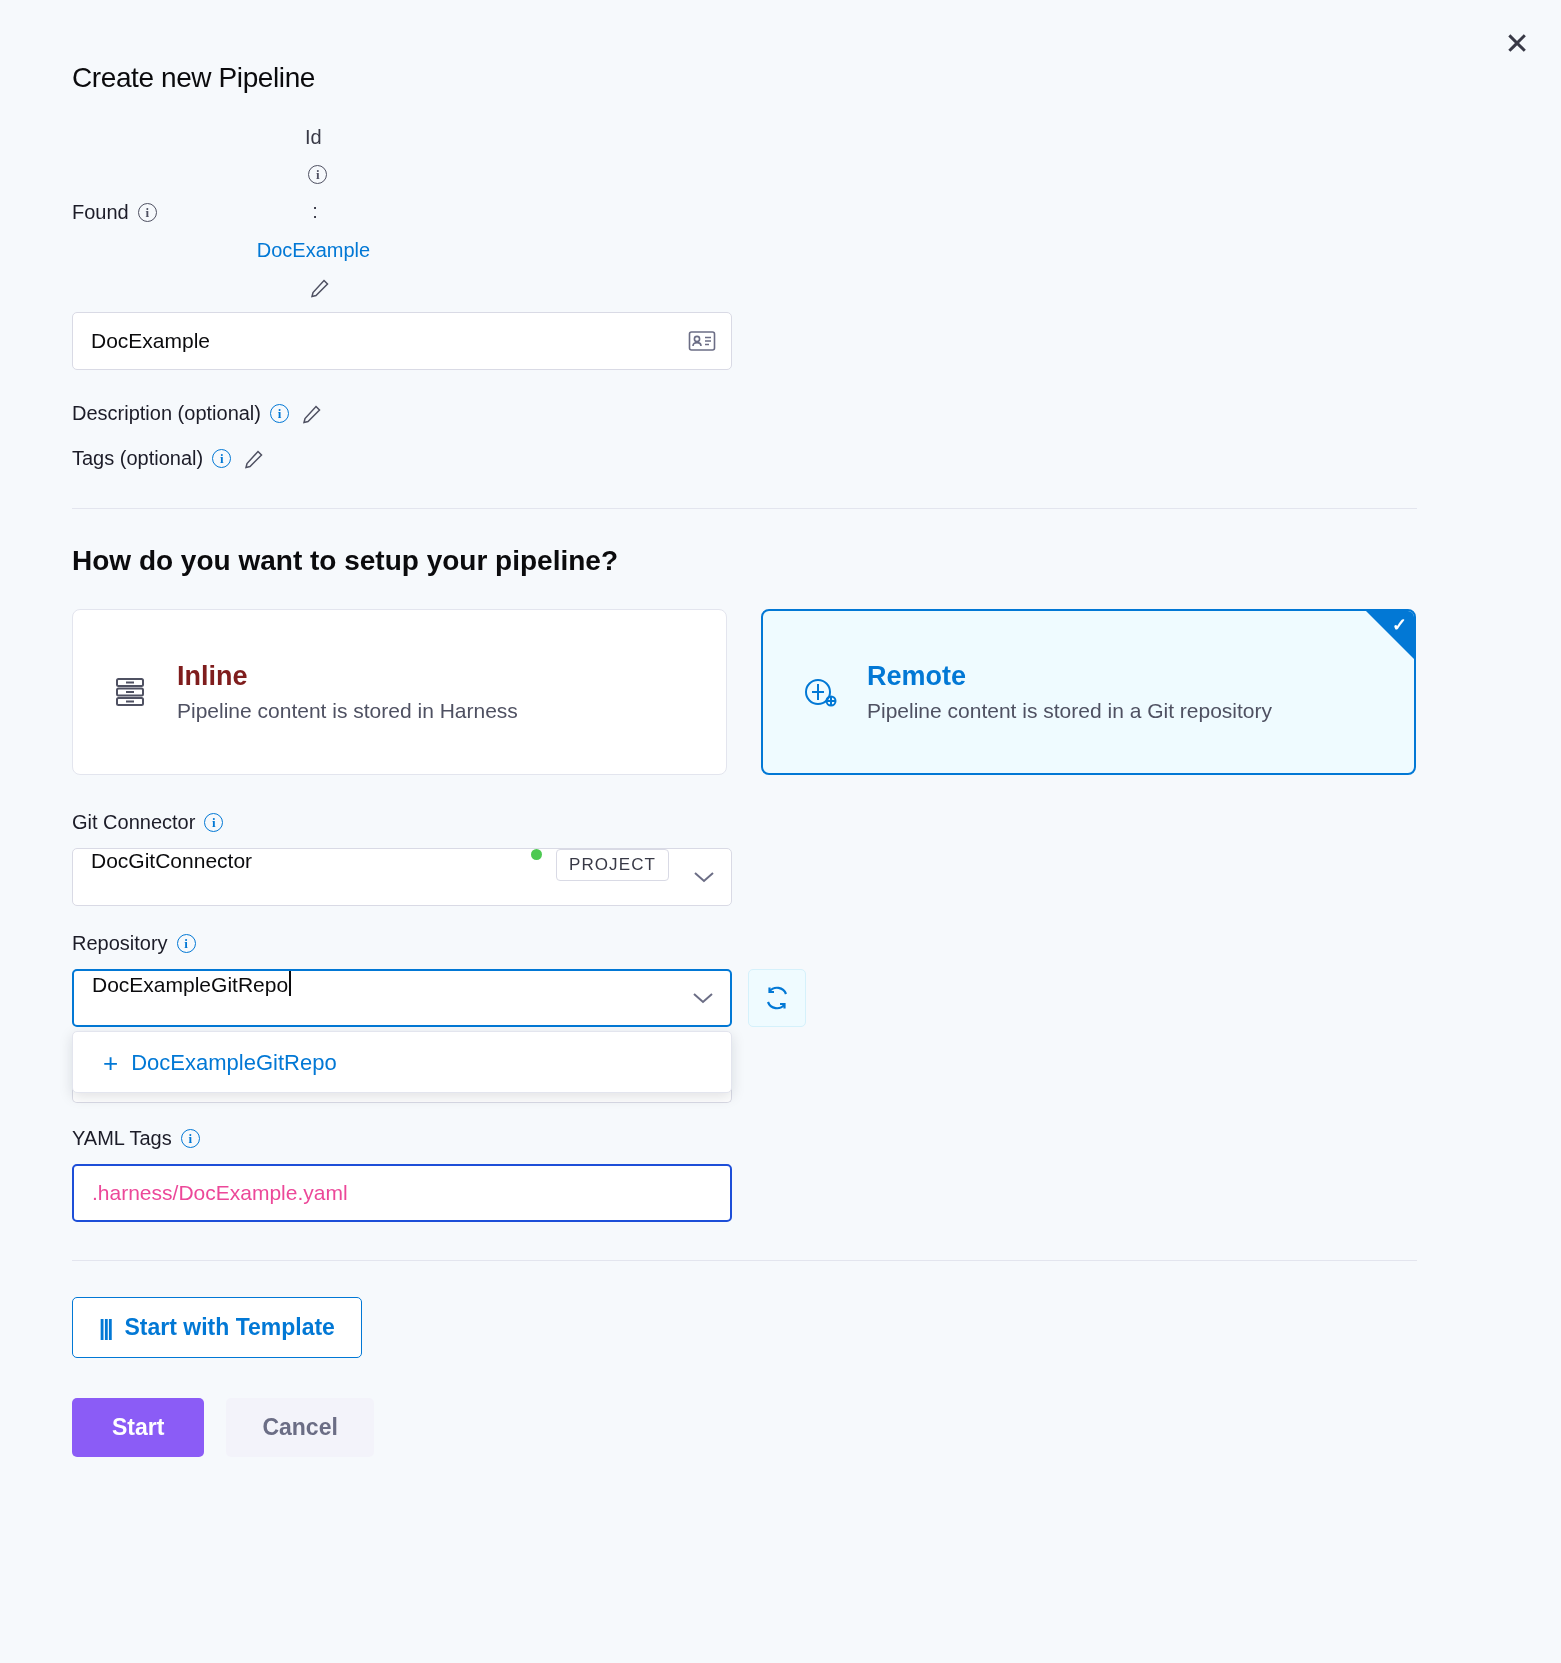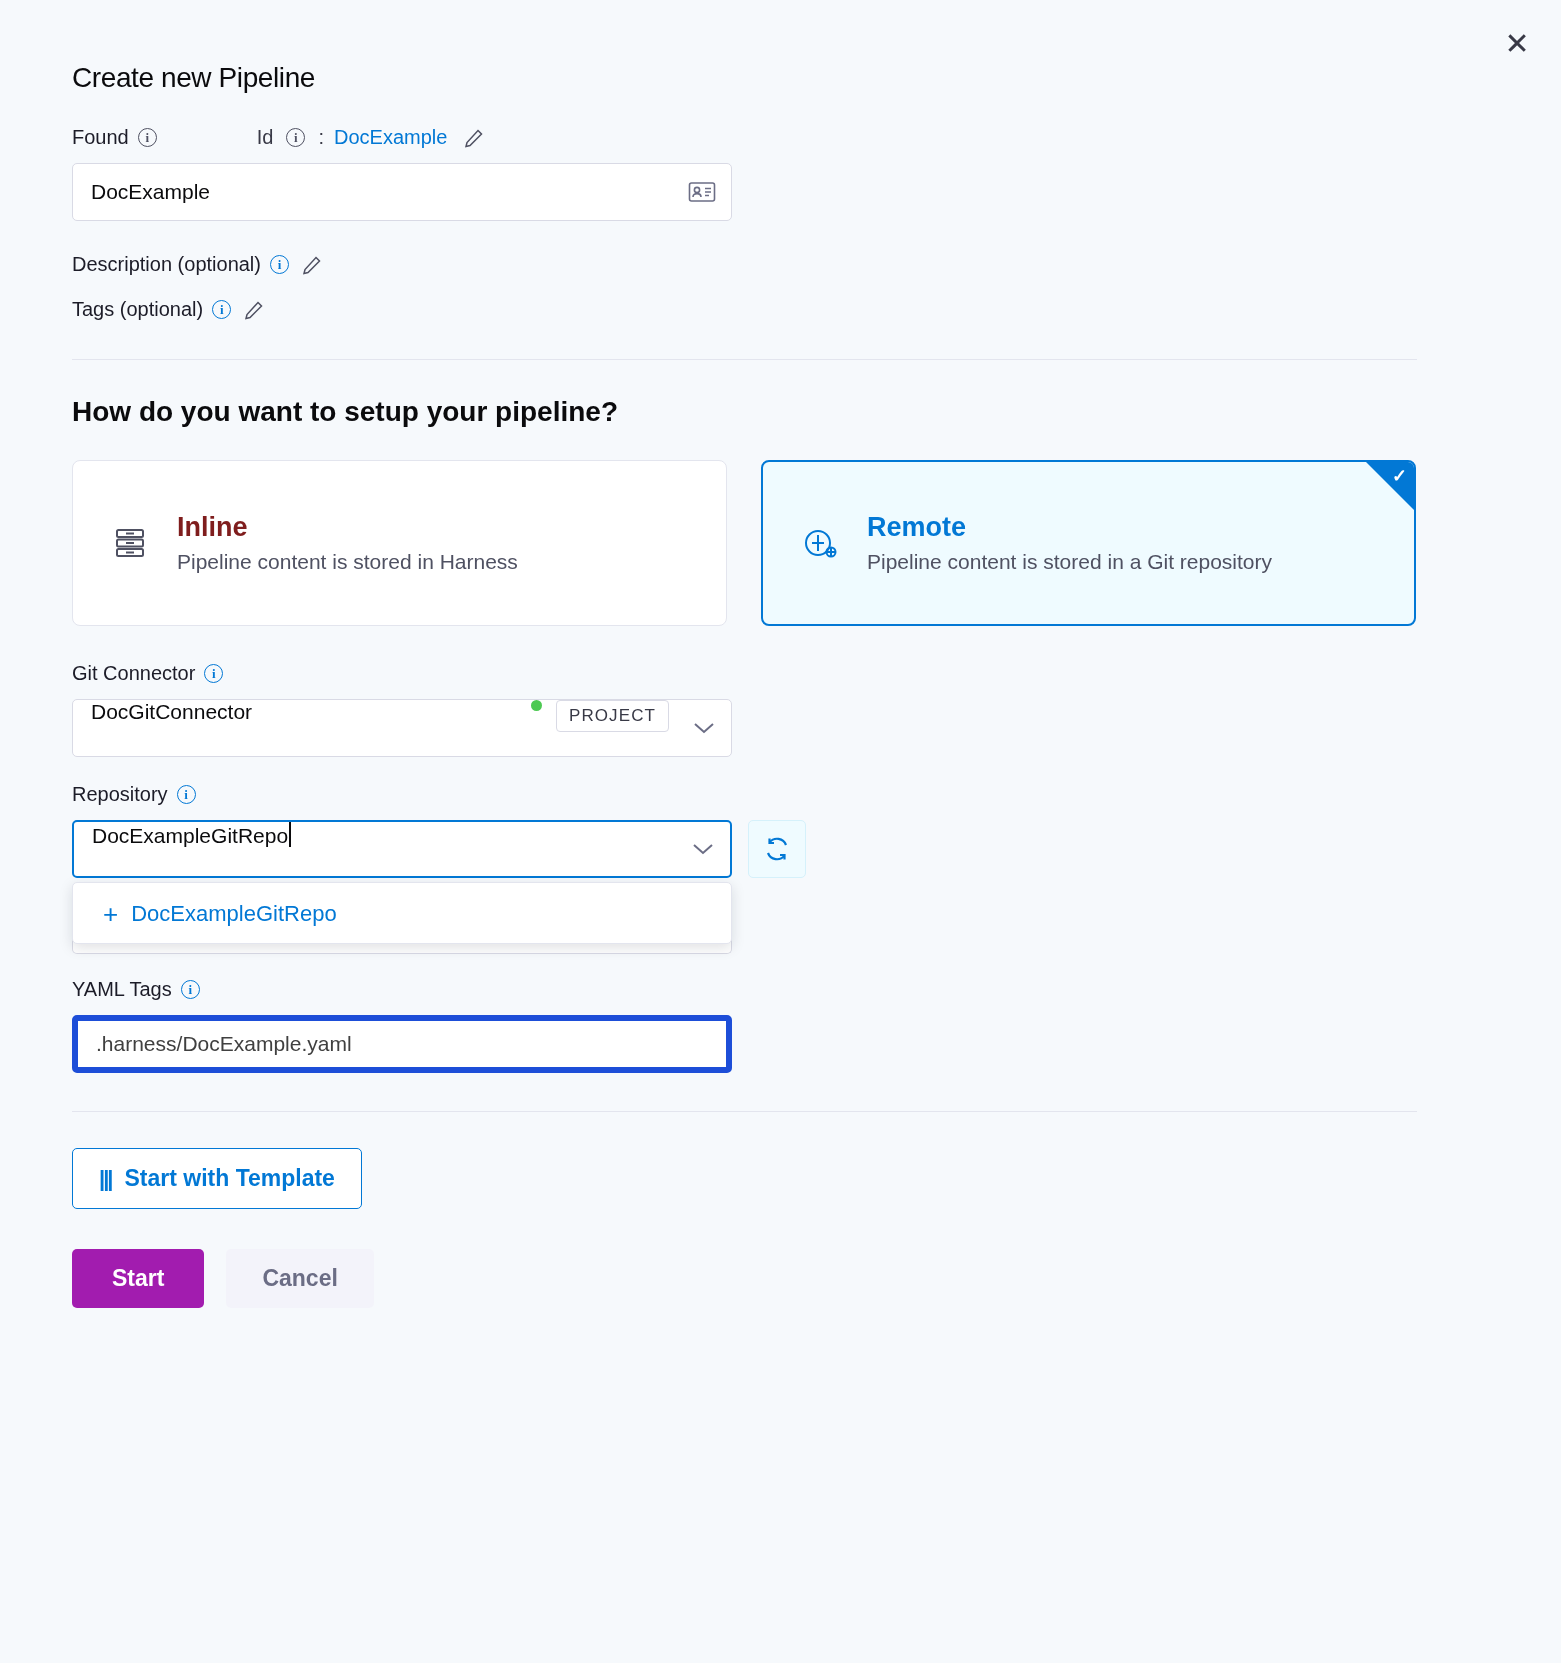--- a/index.html
+++ b/index.html
@@ -59,21 +59,22 @@
     font-family: "Liberation Serif", serif;
     margin-left: 9px;
     line-height: 1;
     flex: 0 0 auto;
   }
   .info-icon.blue { border-color: #0278d5; color: #0278d5; }
   .id-row {
     margin-left: 100px;
     display: flex;
     align-items: center;
-    gap: 4px;
+    gap: 16px;
+    flex-direction: column;
   }
   .id-row .lbl { color: #383946; }
   .id-colon { font-size: 20px; color: #383946; margin: 0 6px 0 9px; }
   .id-value {
     font-size: 20px;
     color: #0278d5;
   }
   .pencil {
     margin-left: 13px;
     width: 20px; height: 20px;
@@ -261,27 +262,27 @@
     border: 1px solid #d9dae5;
     border-top: none;
     border-radius: 0 0 5px 5px;
     background: #fff;
     margin-top: -10px;
   }
   .text-input {
     width: 660px;
     height: 58px;
     background: #fff;
-    border: 6px solid #1d4ed8;
+    border: 2px solid #1d4ed8;
     border-radius: 5px;
     display: flex;
     align-items: center;
     padding: 0 18px;
     font-size: 21px;
-    color: #404040;
+    color: #ec4899;
   }
   .caret-bar {
     display: inline-block;
     width: 1.5px;
     height: 25px;
     background: #0b0b0d;
     margin-left: 1px;
     vertical-align: -4px;
   }
   .template-btn {
@@ -299,21 +300,21 @@
   }
   .tmpl-icon { font-size: 22px; letter-spacing: -2px; }
   .footer {
     display: flex;
     align-items: center;
     gap: 22px;
     margin-top: 40px;
     padding-bottom: 50px;
   }
   .btn-primary {
-    background: #a21caf;
+    background: #8b5cf6;
     color: #fff;
     border: none;
     border-radius: 5px;
     font-size: 23px;
     font-weight: bold;
     padding: 16px 40px;
     cursor: pointer;
     font-family: "Liberation Sans", sans-serif;
   }
   .btn-secondary {

